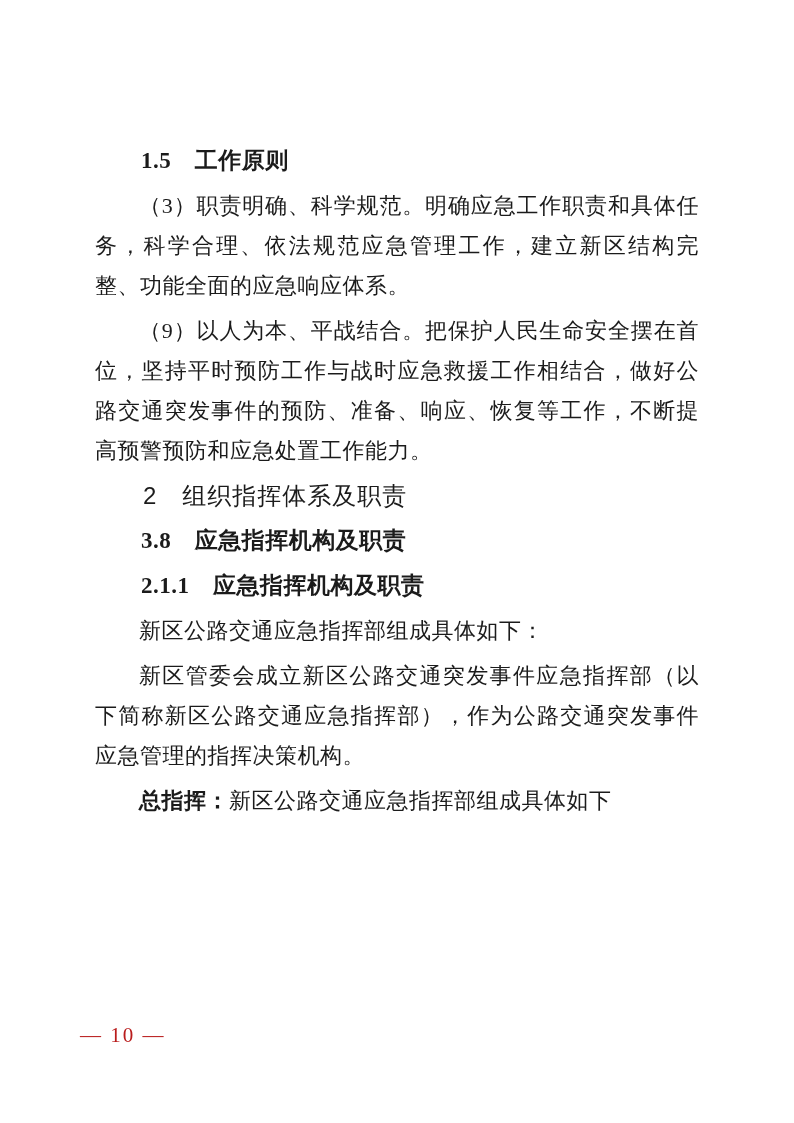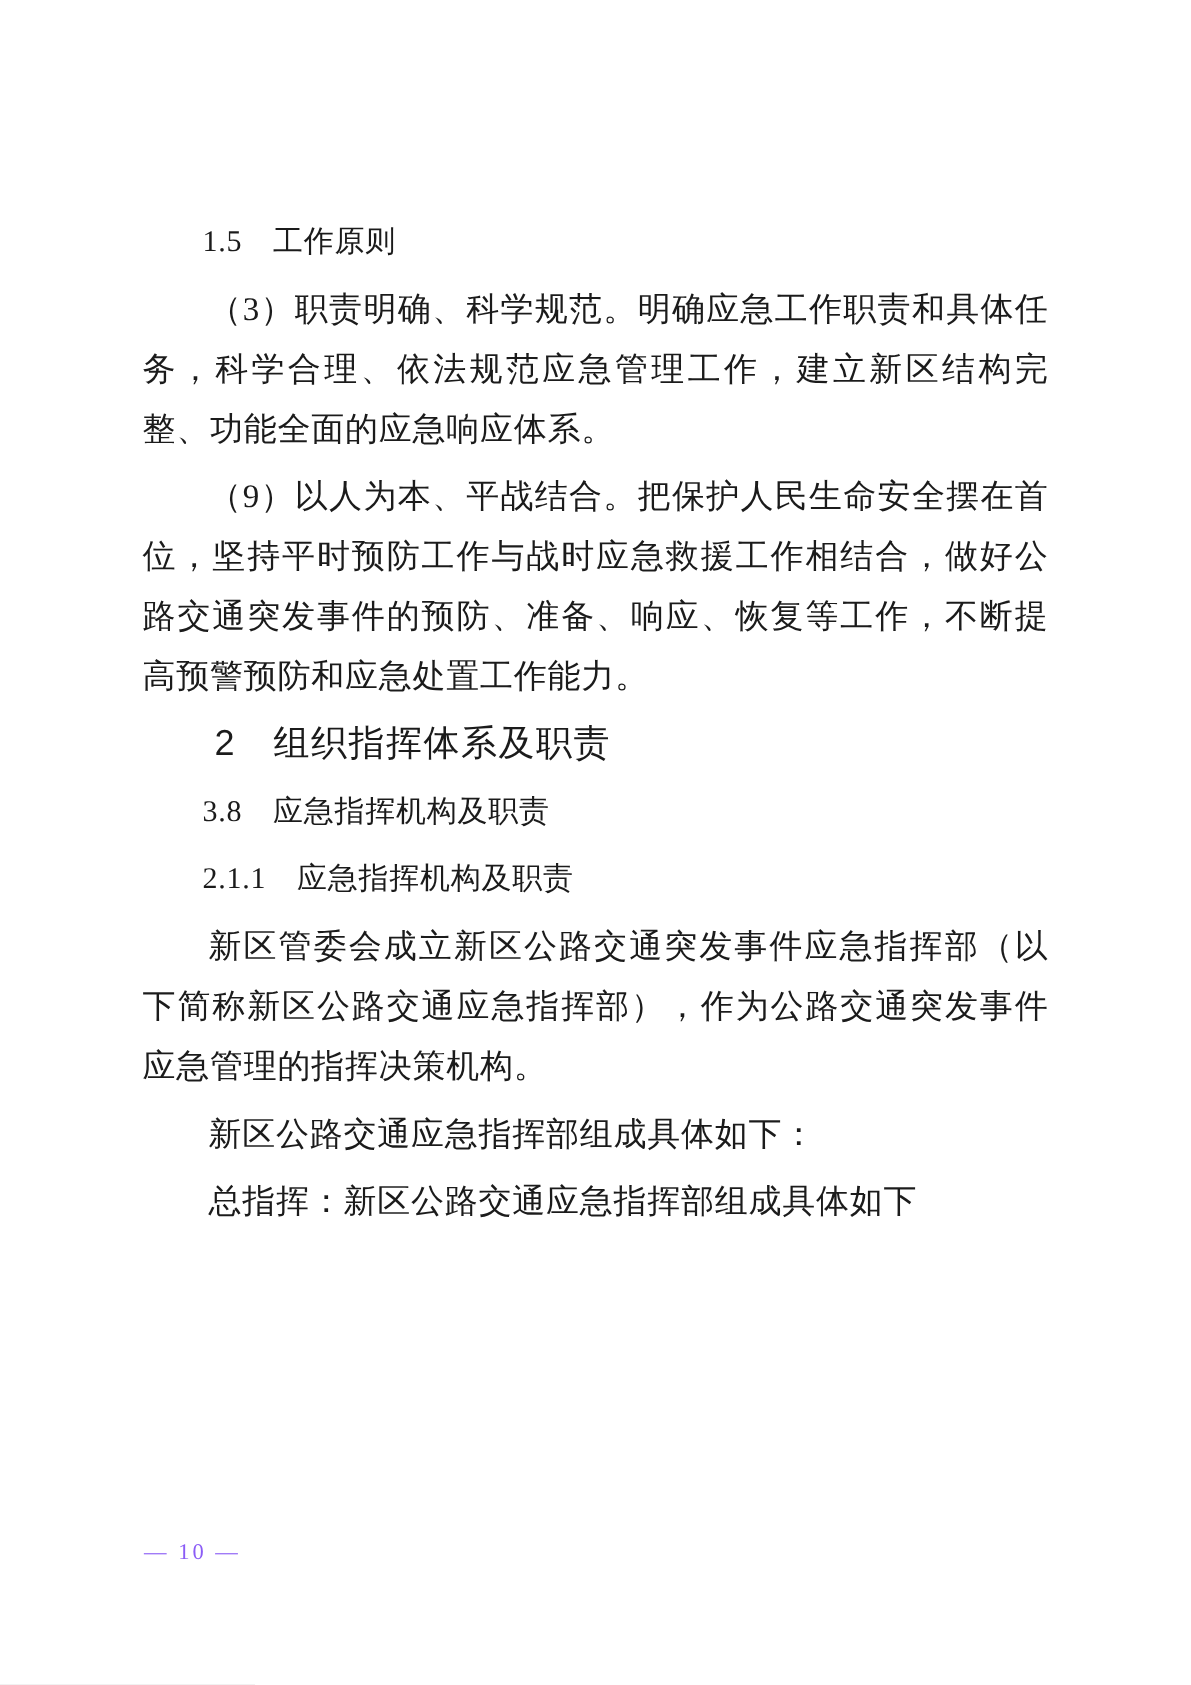--- a/index.html
+++ b/index.html
@@ -31,42 +31,42 @@
   .block + .block {
     margin-top: 5px;
   }
   p.body-para {
     text-align: justify;
     text-align-last: left;
     text-indent: 2em;
     letter-spacing: 0.5px;
   }
   .h-section {
-    font-size: 20px;
-    font-weight: normal;
+    font-size: 23px;
+    font-weight: bold;
     text-indent: 2em;
     letter-spacing: 0.5px;
   }
   .h-chapter {
     font-family: "Liberation Sans", "DejaVu Sans", sans-serif;
     font-size: 24px;
     font-weight: normal;
     text-indent: 2em;
     letter-spacing: 1px;
   }
   .label-bold {
-    font-weight: normal;
+    font-weight: bold;
   }
   .page-footer {
     position: absolute;
-    left: 96px;
+    left: 80px;
     top: 1015px;
-    font-size: 15px;
+    font-size: 21px;
     line-height: 40px;
-    color: #8b5cf6;
+    color: #b91c1c;
     letter-spacing: 2px;
   }
 </style>
 </head>
 <body>
 
 <div class="page">
 
   <div class="textblock">
 
@@ -76,23 +76,23 @@
     <p class="block body-para">（3）职责明确、科学规范。明确应急工作职责和具体任务，科学合理、依法规范应急管理工作，建立新区结构完整、功能全面的应急响应体系。</p>
 
     <p class="block body-para">（9）以人为本、平战结合。把保护人民生命安全摆在首位，坚持平时预防工作与战时应急救援工作相结合，做好公路交通突发事件的预防、准备、响应、恢复等工作，不断提高预警预防和应急处置工作能力。</p>
 
     <h2 class="block h-chapter">2　组织指挥体系及职责</h2>
 
     <h3 class="block h-section">3.8　应急指挥机构及职责</h3>
 
     <h4 class="block h-section">2.1.1　应急指挥机构及职责</h4>
 
+    <p class="block body-para">新区公路交通应急指挥部组成具体如下：</p>
+
     <p class="block body-para">新区管委会成立新区公路交通突发事件应急指挥部（以下简称新区公路交通应急指挥部），作为公路交通突发事件应急管理的指挥决策机构。</p>
-
-    <p class="block body-para">新区公路交通应急指挥部组成具体如下：</p>
 
     <p class="block body-para"><span class="label-bold">总指挥：</span><span>新区公路交通应急指挥部组成具体如下</span></p>
 
   </div>
 
   <div class="page-footer">— 10 —</div>
 
 </div>
 
 </body></html>

